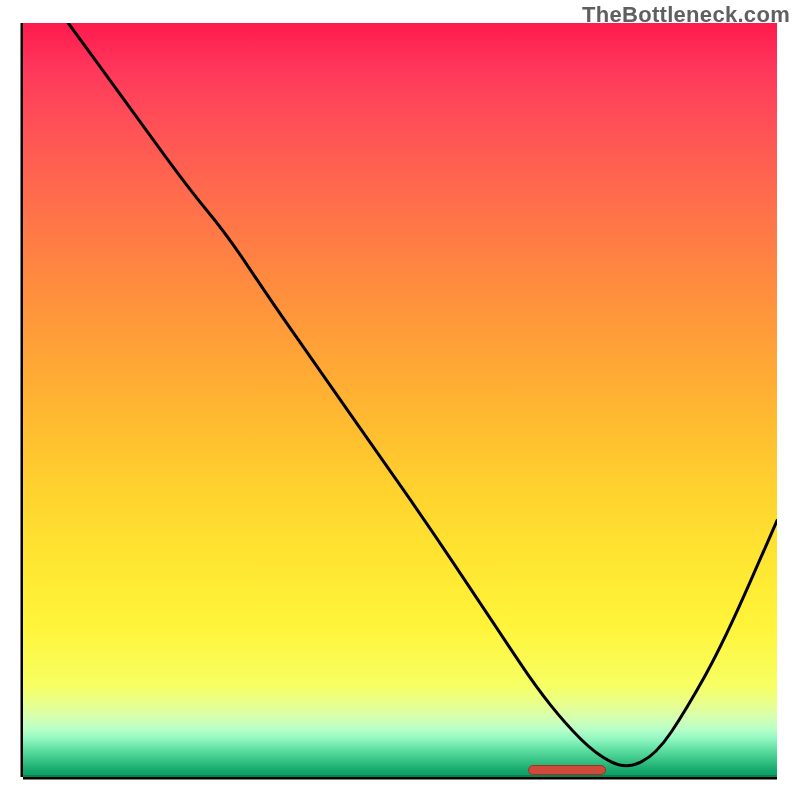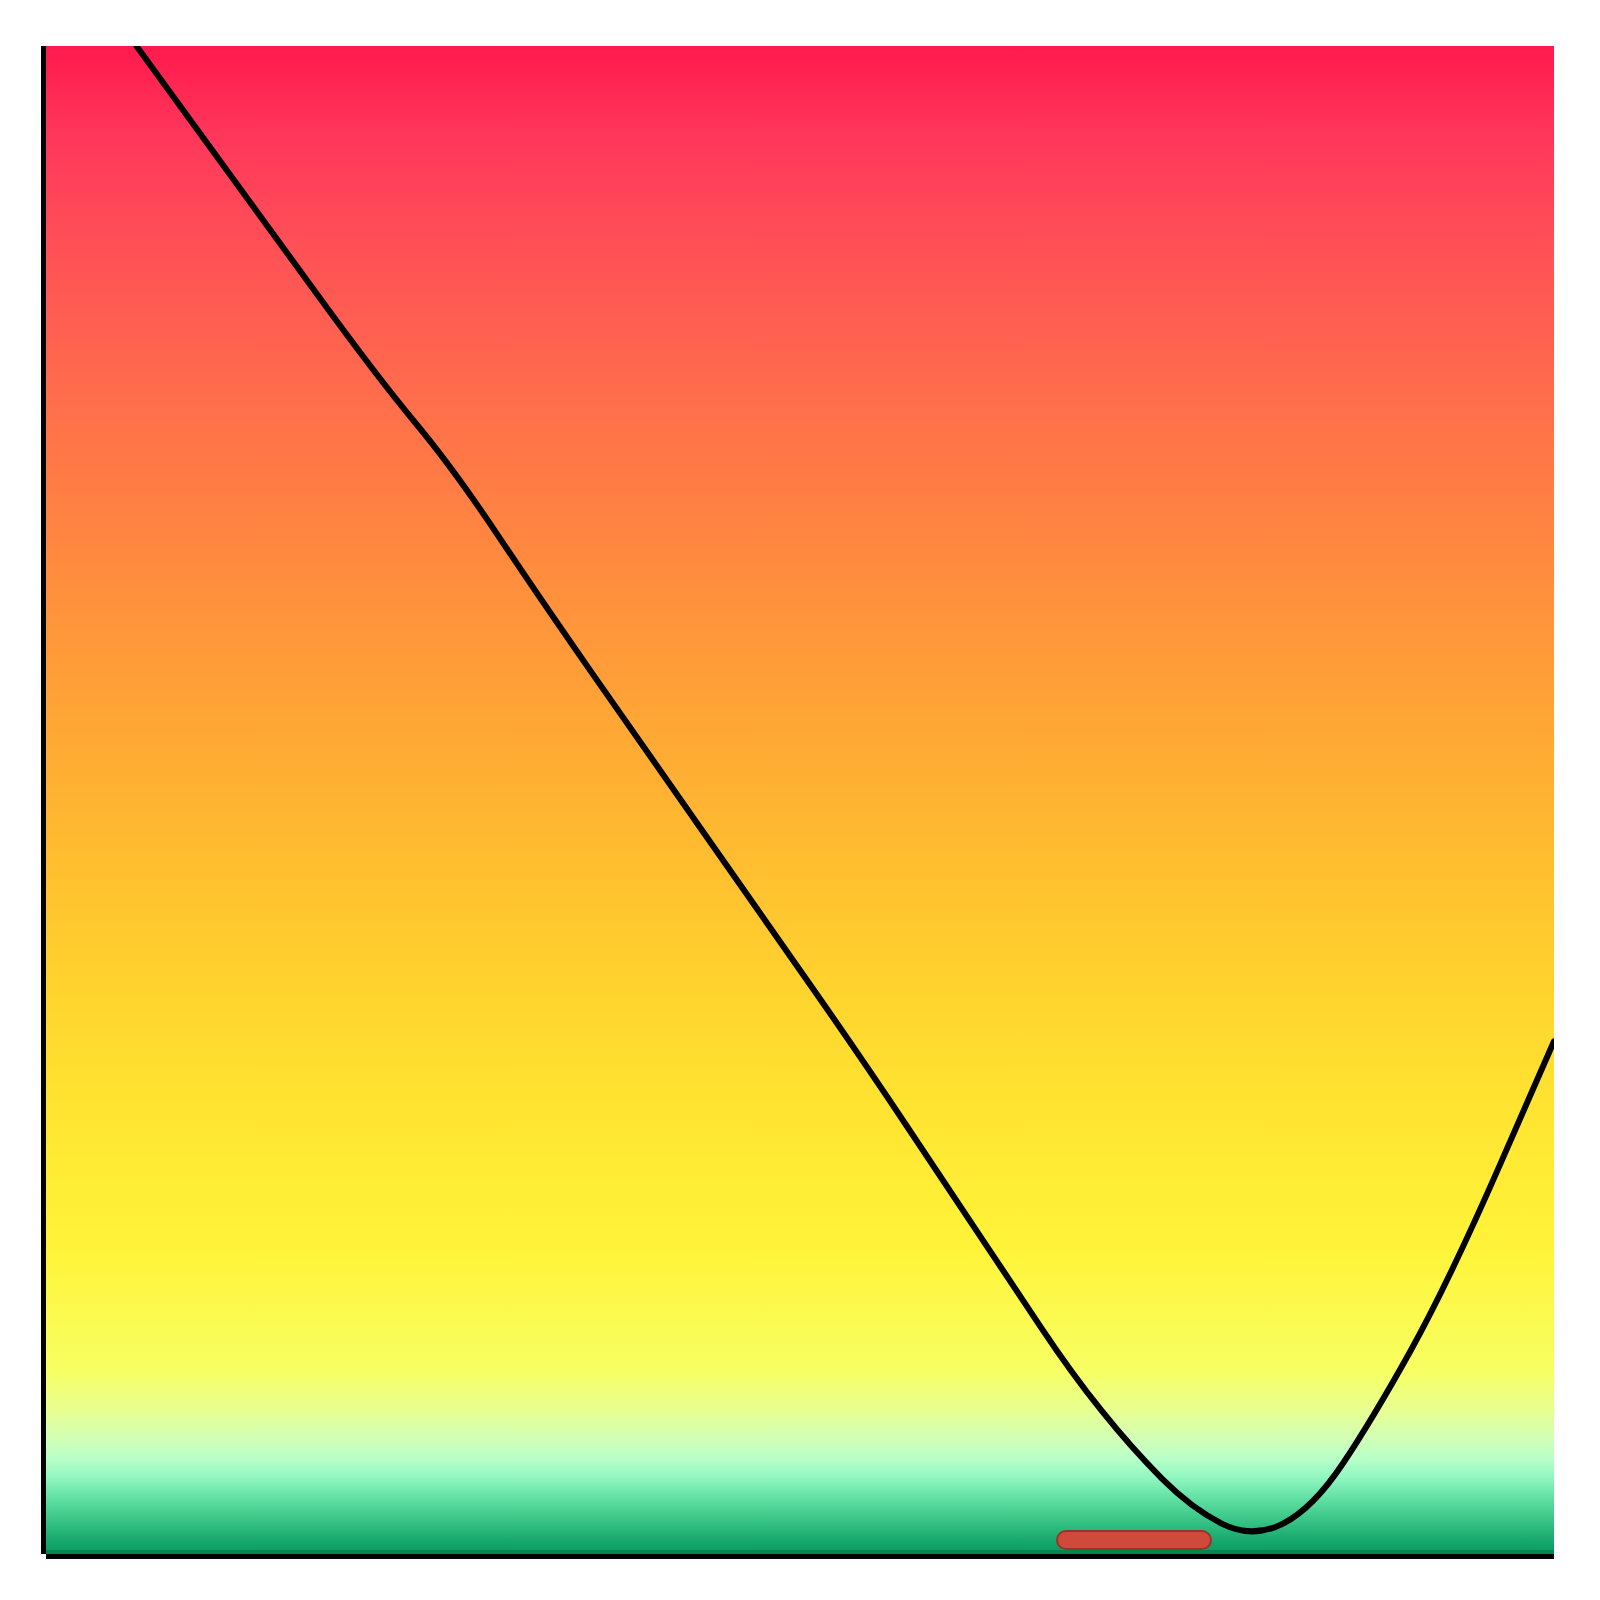--- a/index.html
+++ b/index.html
@@ -85,20 +85,21 @@
     background: #d04a3c;
     border: 1px solid #9a3428;
     border-radius: 5px;
   }
 </style>
 </head>
 <body>
 
 <div class="stage">
 
+  <div class="watermark">TheBottleneck.com</div>
 
   <svg class="axes" viewBox="0 0 800 800" preserveAspectRatio="none">
 
     <line x1="23" y1="23" x2="23" y2="777" stroke="#000" stroke-width="5"></line>
 
     <line x1="23" y1="777" x2="777" y2="777" stroke="#000" stroke-width="5"></line>
   </svg>
 
   <div class="plot">
     <div class="bottom-band"></div>

